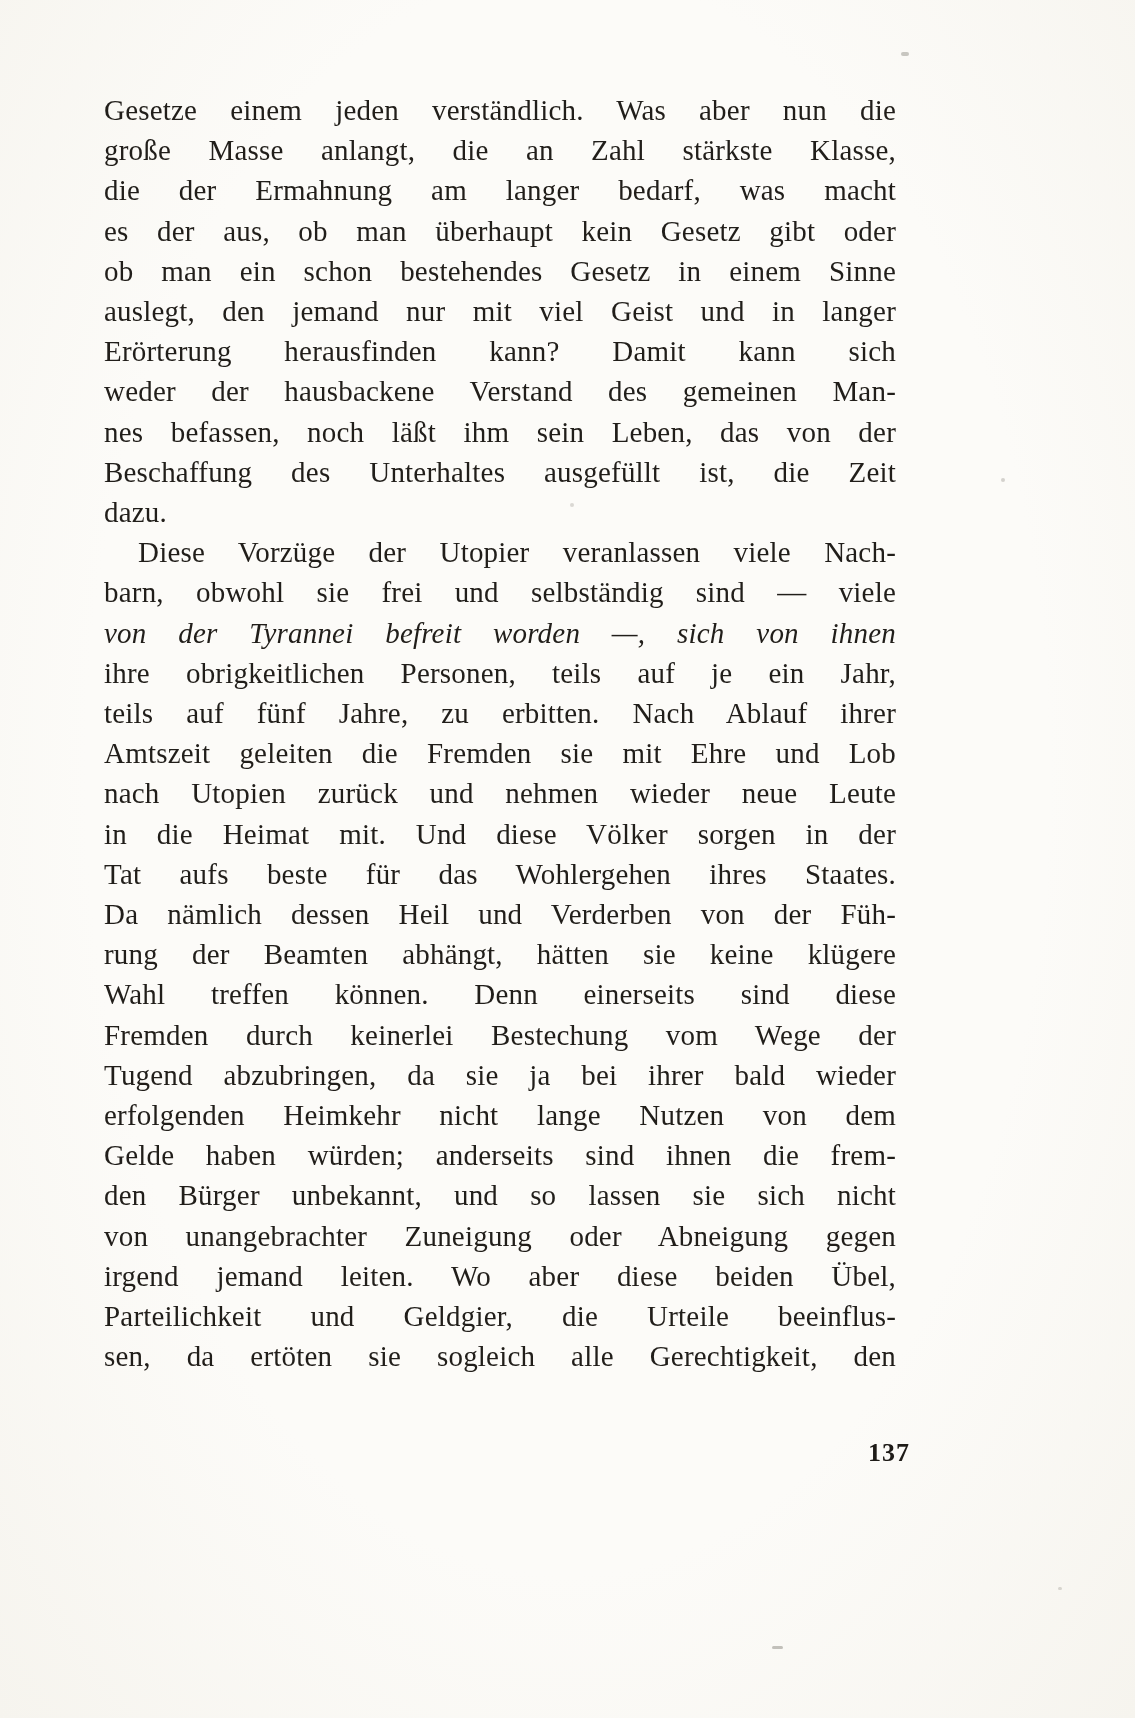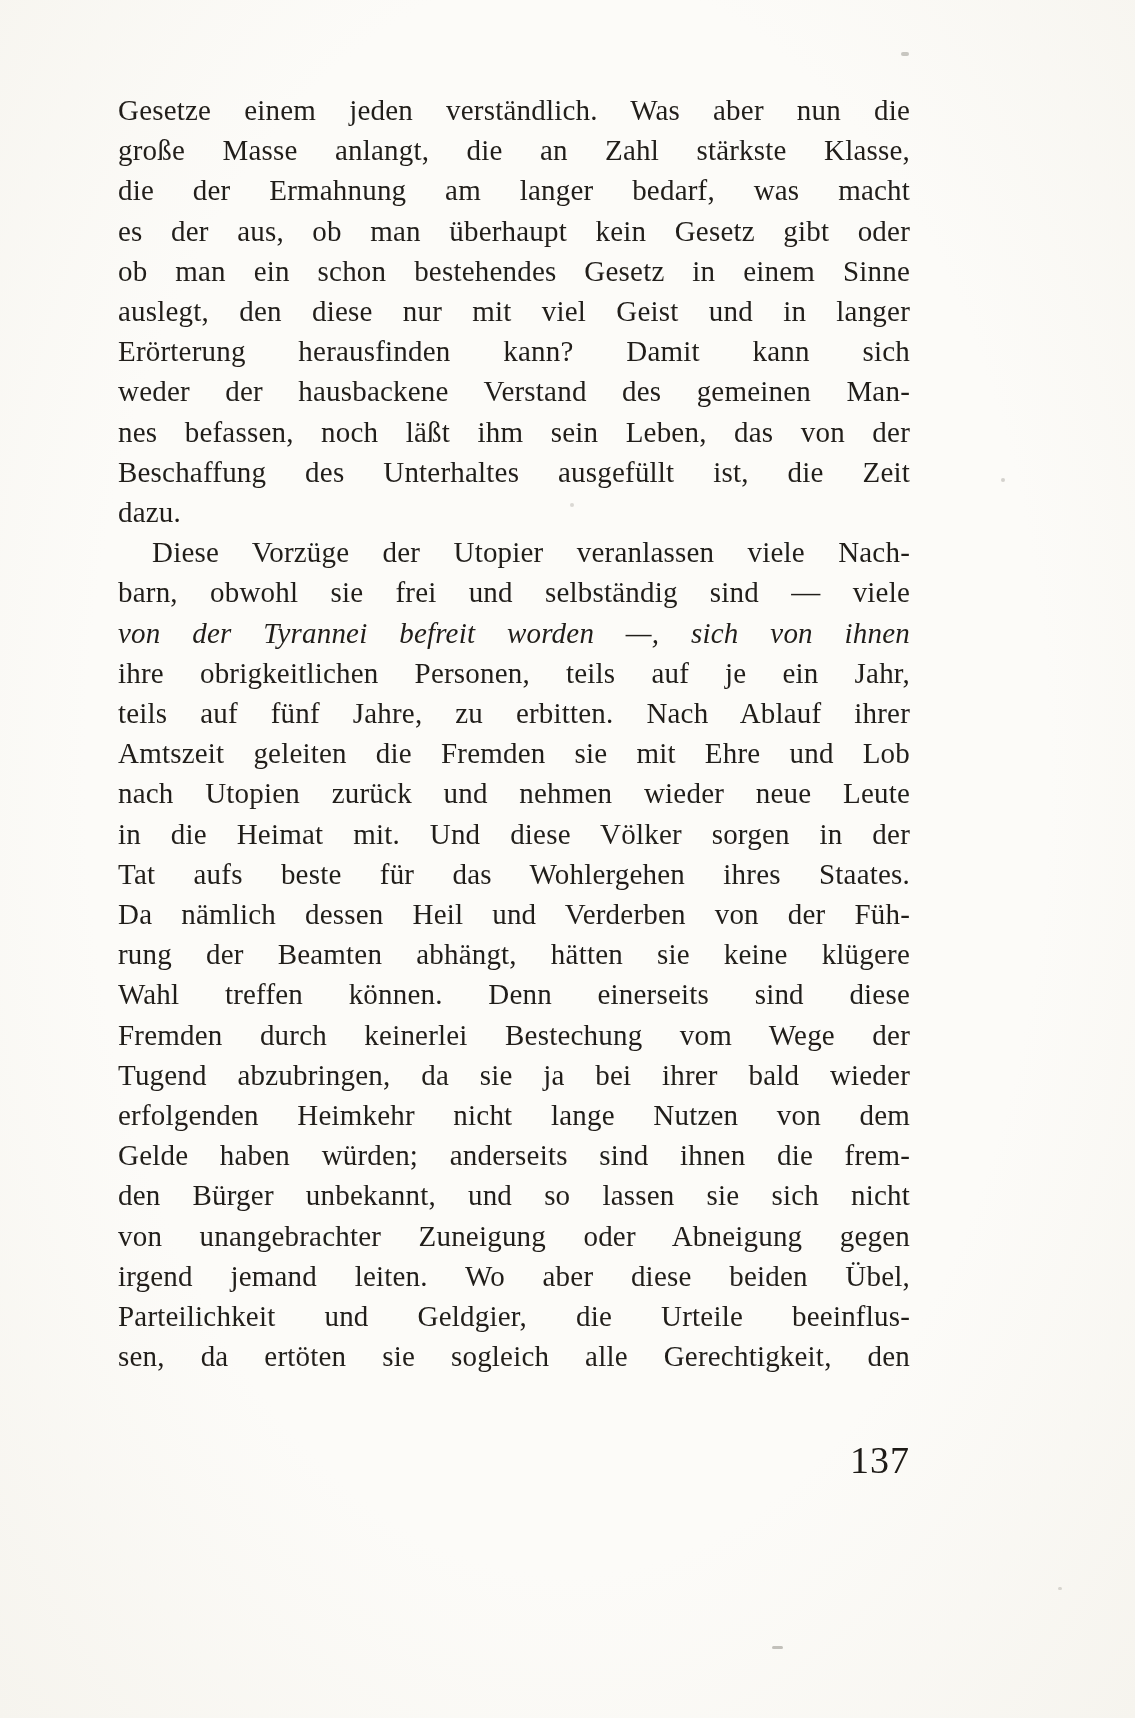--- a/index.html
+++ b/index.html
@@ -13,21 +13,21 @@
     height: 1718px;
     margin: 0 auto;
     background: #fbfaf6;
     background-image: radial-gradient(ellipse at 50% 45%, #fcfbf8 60%, #f6f4ee 100%);
     overflow: hidden;
     font-family: "Liberation Serif", "DejaVu Serif", serif;
     color: #211e1a;
   }
   .text-block {
     position: absolute;
-    left: 118px;
+    left: 104px;
     top: 90px;
     width: 792px;
   }
   .paragraph {
     margin: 0;
   }
   .line {
     font-size: 29px;
     line-height: 40.2px;
     text-align: justify;
@@ -44,22 +44,22 @@
   }
   .line.italic {
     font-style: italic;
   }
   .page-number {
     position: absolute;
     left: 118px;
     top: 1438px;
     width: 792px;
     text-align: right;
-    font-size: 38px;
-    font-weight: normal;
+    font-size: 26px;
+    font-weight: bold;
     letter-spacing: 1px;
     color: #1e1b17;
   }
   .scan-artifact {
     position: absolute;
     background: #8a877f;
     border-radius: 2px;
   }
   .artifact-top-right    { left: 901px; top: 52px;  width: 8px;  height: 4px; opacity: 0.45; }
   .artifact-mid-right    { left: 1001px; top: 478px; width: 4px; height: 4px; opacity: 0.35; border-radius: 50%; }
@@ -72,21 +72,21 @@
 
 <div class="scan-page">
 
   <div class="text-block">
       <div class="paragraph">
         <div class="line">Gesetze einem jeden verständlich. Was aber nun die</div>
         <div class="line">große Masse anlangt, die an Zahl stärkste Klasse,</div>
         <div class="line">die der Ermahnung am langer bedarf, was macht</div>
         <div class="line">es der aus, ob man überhaupt kein Gesetz gibt oder</div>
         <div class="line">ob man ein schon bestehendes Gesetz in einem Sinne</div>
-        <div class="line">auslegt, den diese nur mit viel Geist und in langer</div>
+        <div class="line">auslegt, den jemand nur mit viel Geist und in langer</div>
         <div class="line">Erörterung herausfinden kann? Damit kann sich</div>
         <div class="line">weder der hausbackene Verstand des gemeinen Man-</div>
         <div class="line">nes befassen, noch läßt ihm sein Leben, das von der</div>
         <div class="line">Beschaffung des Unterhaltes ausgefüllt ist, die Zeit</div>
         <div class="line no-justify">dazu.</div>
       </div>
       <div class="paragraph">
         <div class="line indent">Diese Vorzüge der Utopier veranlassen viele Nach-</div>
         <div class="line">barn, obwohl sie frei und selbständig sind — viele</div>
         <div class="line italic">von der Tyrannei befreit worden —, sich von ihnen</div>

